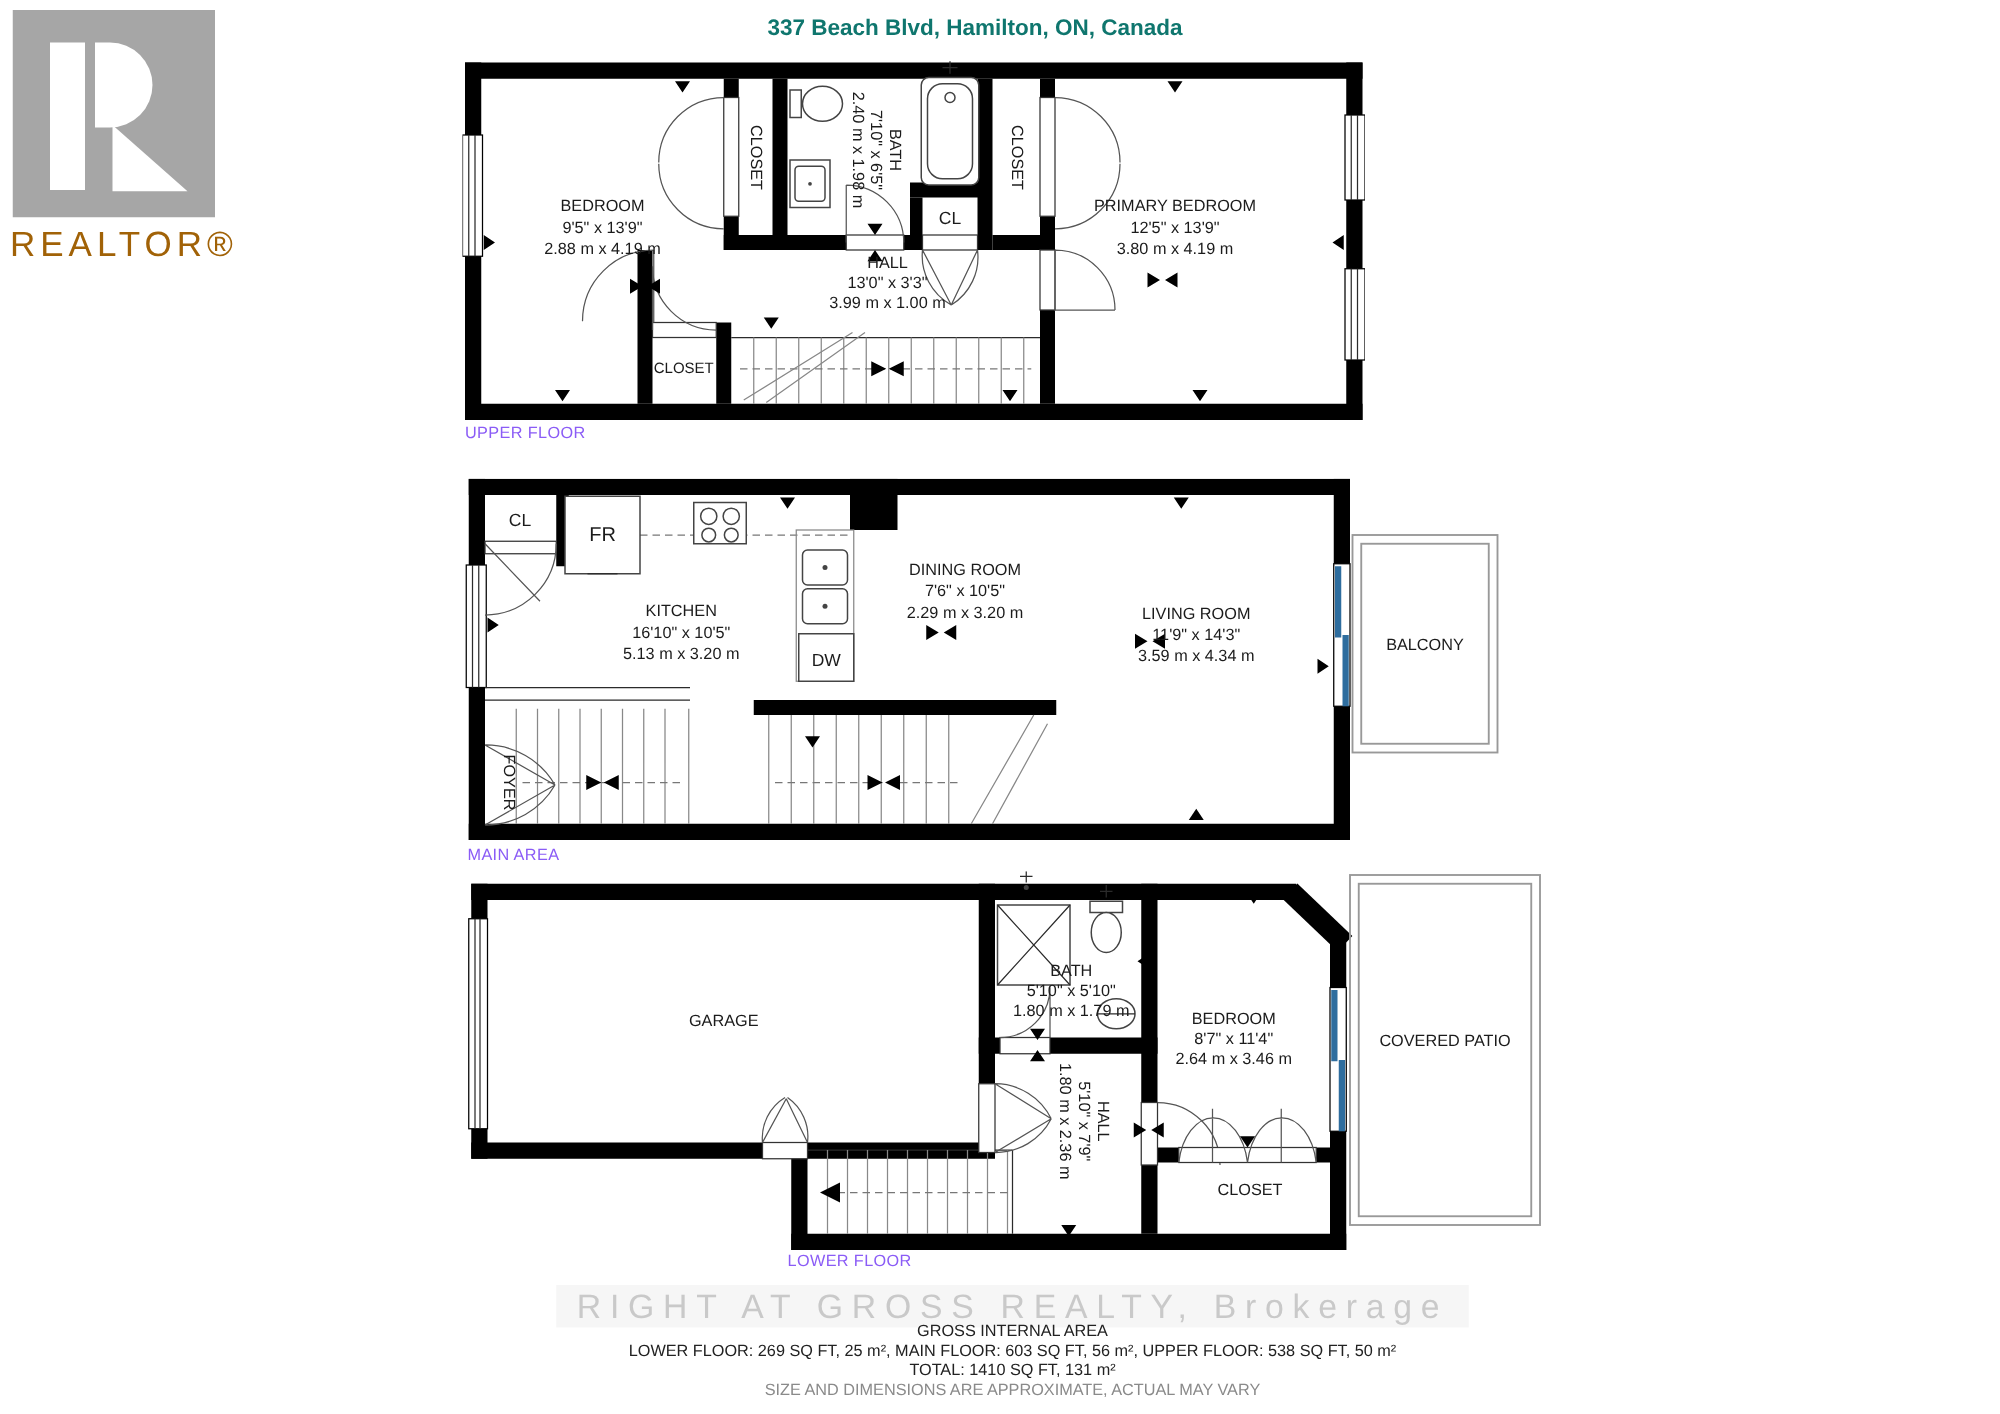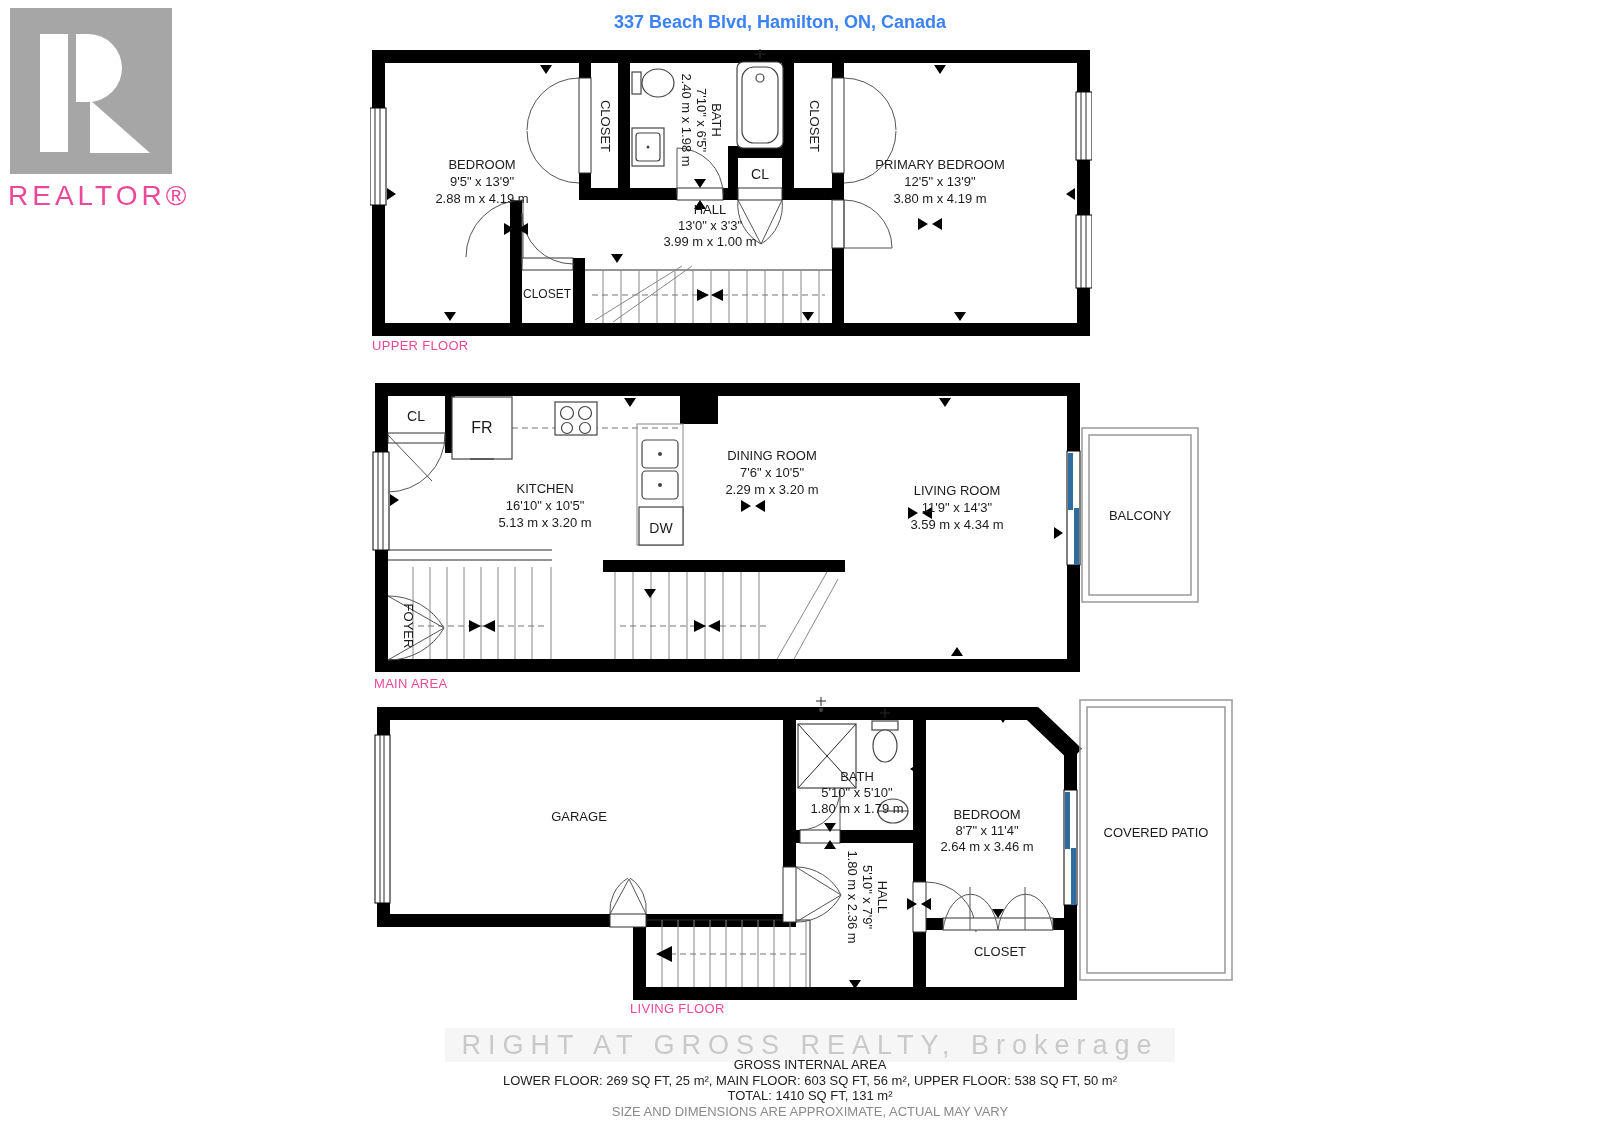--- a/index.html
+++ b/index.html
@@ -1,22 +1,22 @@
 <!DOCTYPE html>
 <html><head>
 <meta charset="utf-8">
 <style>
   html,body{margin:0;padding:0;background:#fff;}
   .page{position:relative;width:1600px;height:1131px;background:#fff;overflow:hidden;
         font-family:"Liberation Sans",sans-serif;}
   .abs{position:absolute;}
-  .title{left:0;top:12px;width:1560px;text-align:center;font-size:18px;font-weight:bold;color:#3b82f6;}
-  .floor-label{font-size:13px;color:#ec4899;letter-spacing:.3px;}
+  .title{left:0;top:12px;width:1560px;text-align:center;font-size:18px;font-weight:bold;color:#0f766e;}
+  .floor-label{font-size:13px;color:#8b5cf6;letter-spacing:.3px;}
   .logo-box{left:10px;top:8px;}
-  .logo-word{left:8px;top:180px;width:176px;font-size:28px;letter-spacing:4px;color:#ec4899;}
+  .logo-word{left:8px;top:180px;width:176px;font-size:28px;letter-spacing:4px;color:#a16207;}
   .watermark{left:0;top:1030px;width:1620px;text-align:center;font-size:27px;letter-spacing:7px;
              color:#c9c9c9;white-space:nowrap;}
   .watermark span{background:rgba(180,180,180,0.12);padding:2px 16px;}
   .footer{left:0;top:1057px;width:1620px;text-align:center;color:#222;}
   .footer div{font-size:13px;line-height:15.5px;}
   .footer .disclaimer{color:#8a8a8a;}
   svg text{font-family:"Liberation Sans",sans-serif;font-size:13px;fill:#1b1b1b;text-anchor:middle;}
   svg .small{font-size:12px;}
   svg .box-lbl{font-size:14px;}
   svg .fr-lbl{font-size:16px;}
@@ -324,21 +324,21 @@
         <text y="3">5'10" x 7'9"</text>
         <text y="18">1.80 m x 2.36 m</text>
       </g>
       <text x="617" y="122">BEDROOM</text>
       <text x="617" y="138">8'7" x 11'4"</text>
       <text x="617" y="154">2.64 m x 3.46 m</text>
       <text x="630" y="259">CLOSET</text>
       <text x="786" y="140">COVERED PATIO</text>
     </g>
   </svg>
-  <div class="abs floor-label" style="left:630px;top:1001px">LIVING FLOOR</div>
+  <div class="abs floor-label" style="left:630px;top:1001px">LOWER FLOOR</div>
 
   <div class="abs watermark">
     <span>RIGHT AT GROSS REALTY,  Brokerage</span>
   </div>
   <div class="abs footer">
     <div>GROSS INTERNAL AREA</div>
     <div>LOWER FLOOR: 269 SQ FT, 25 m², MAIN FLOOR: 603 SQ FT, 56 m², UPPER FLOOR: 538 SQ FT, 50 m²</div>
     <div>TOTAL: 1410 SQ FT, 131 m²</div>
     <div class="disclaimer">SIZE AND DIMENSIONS ARE APPROXIMATE, ACTUAL MAY VARY</div>
   </div>

